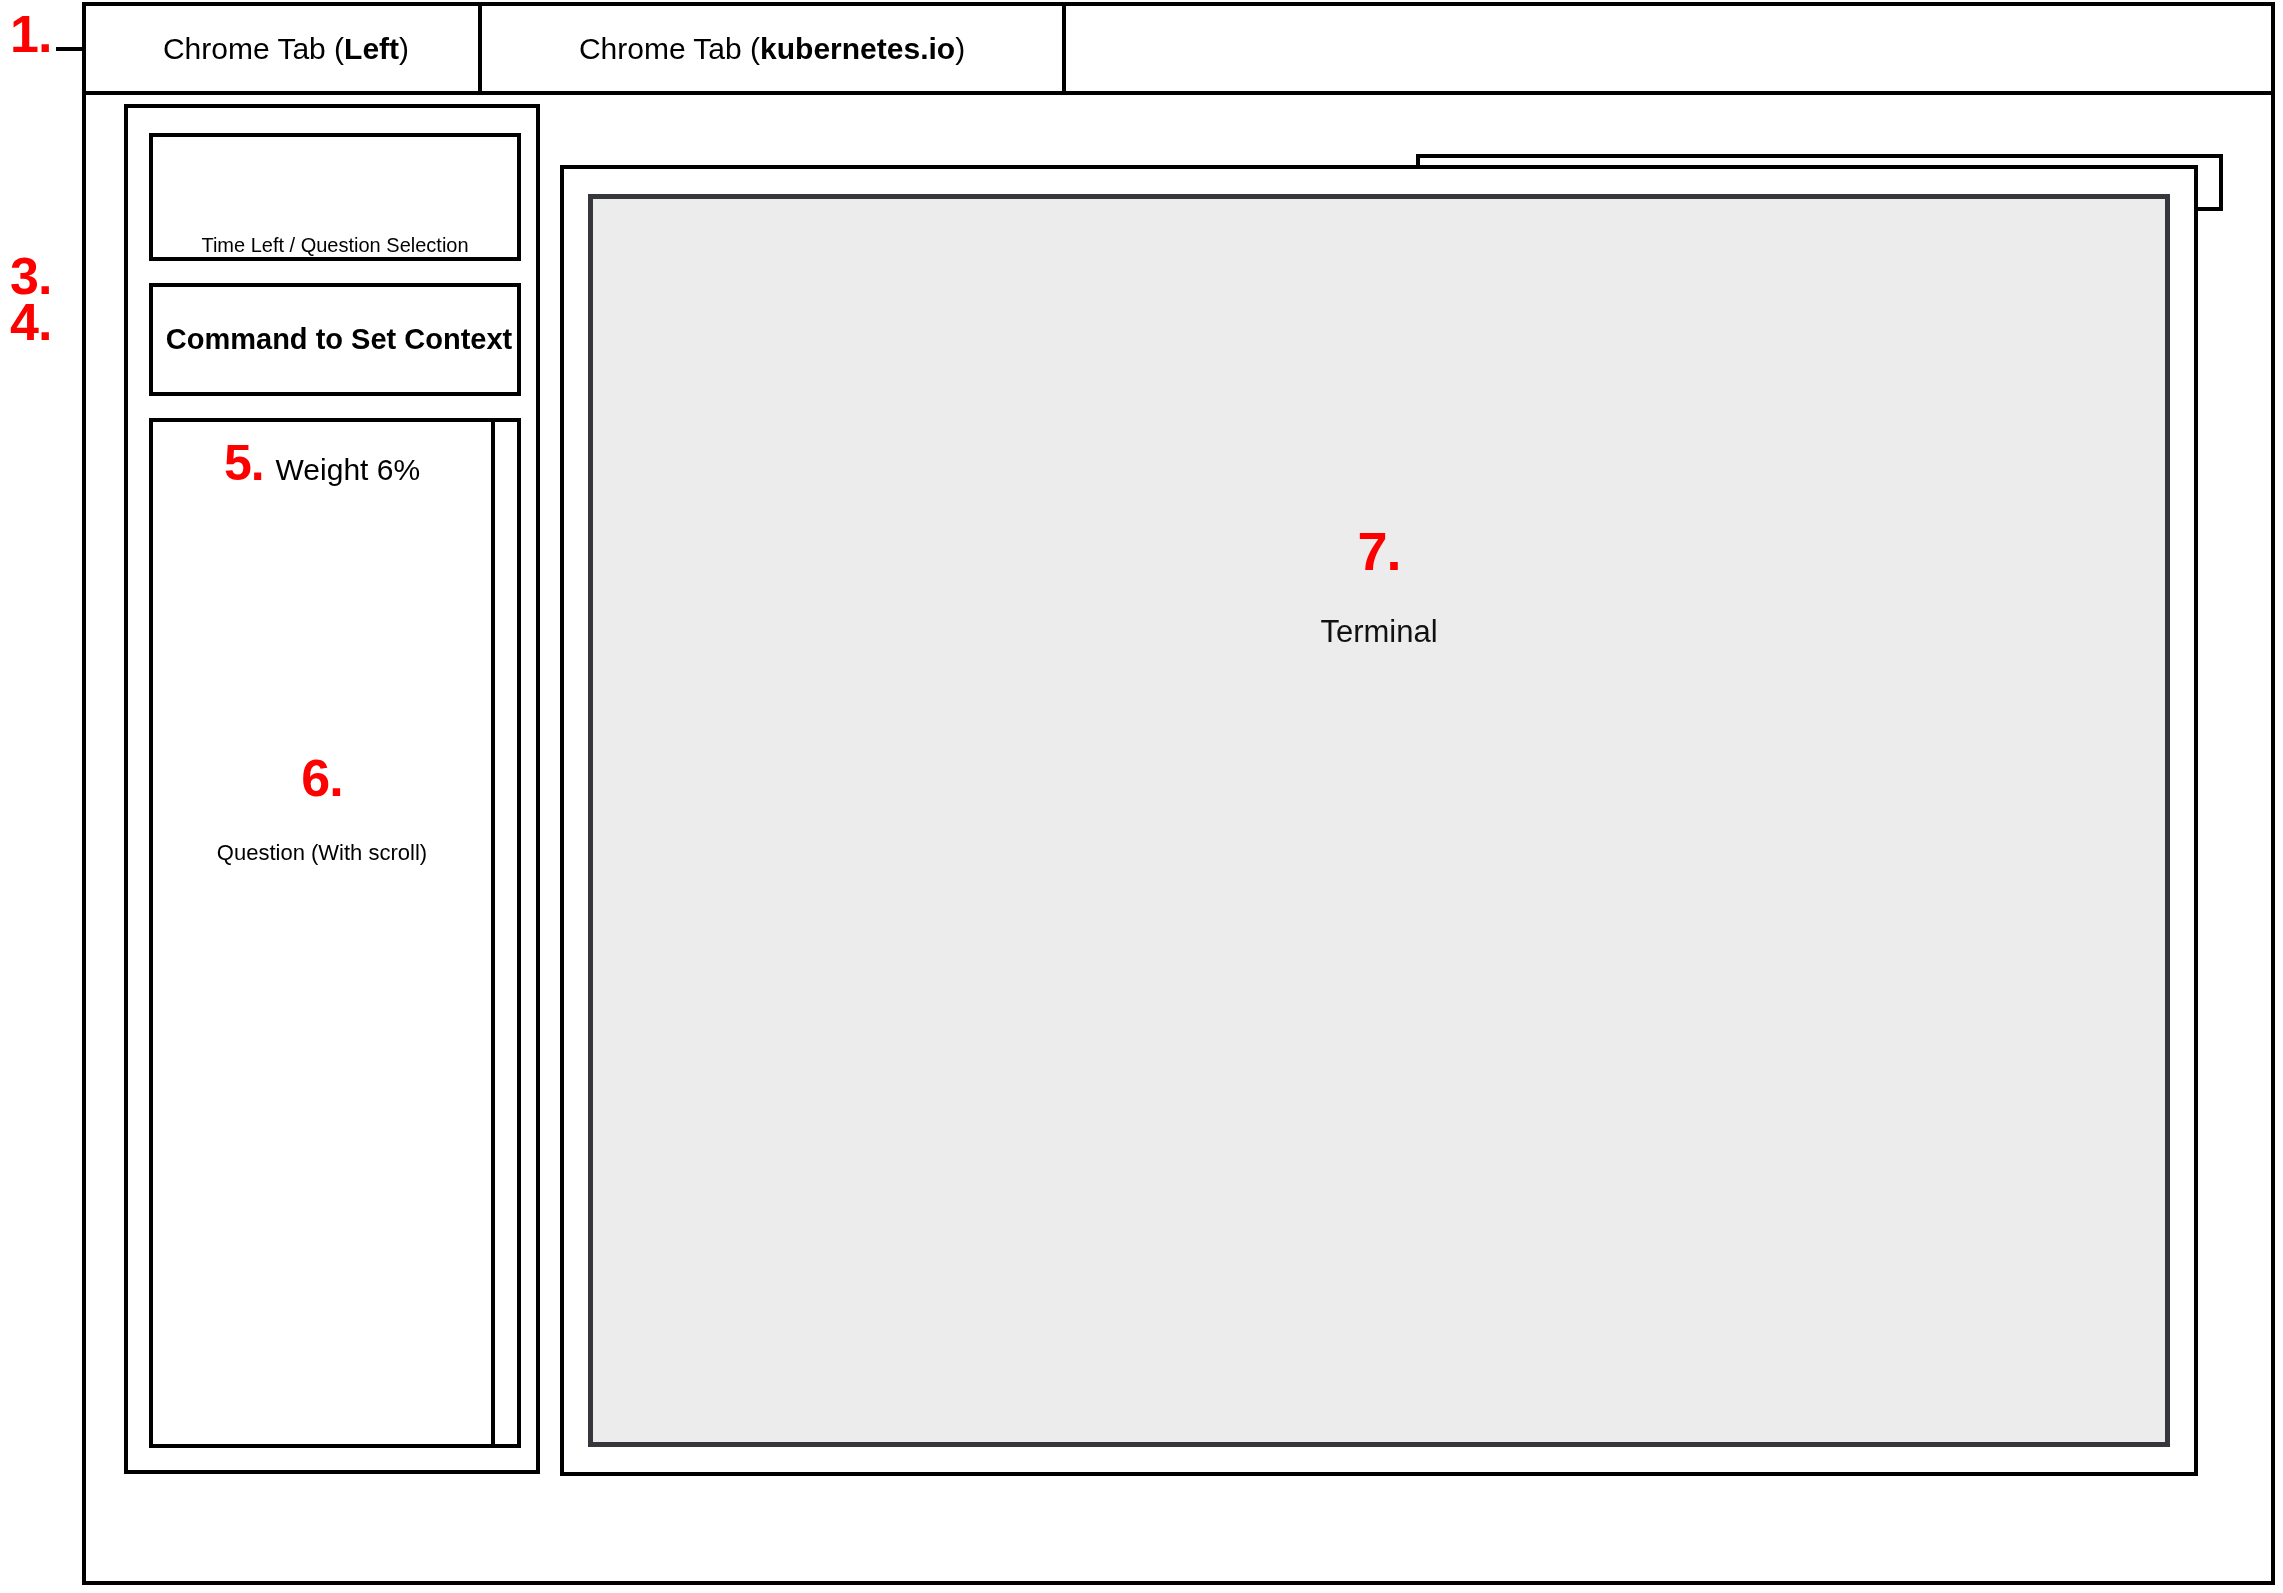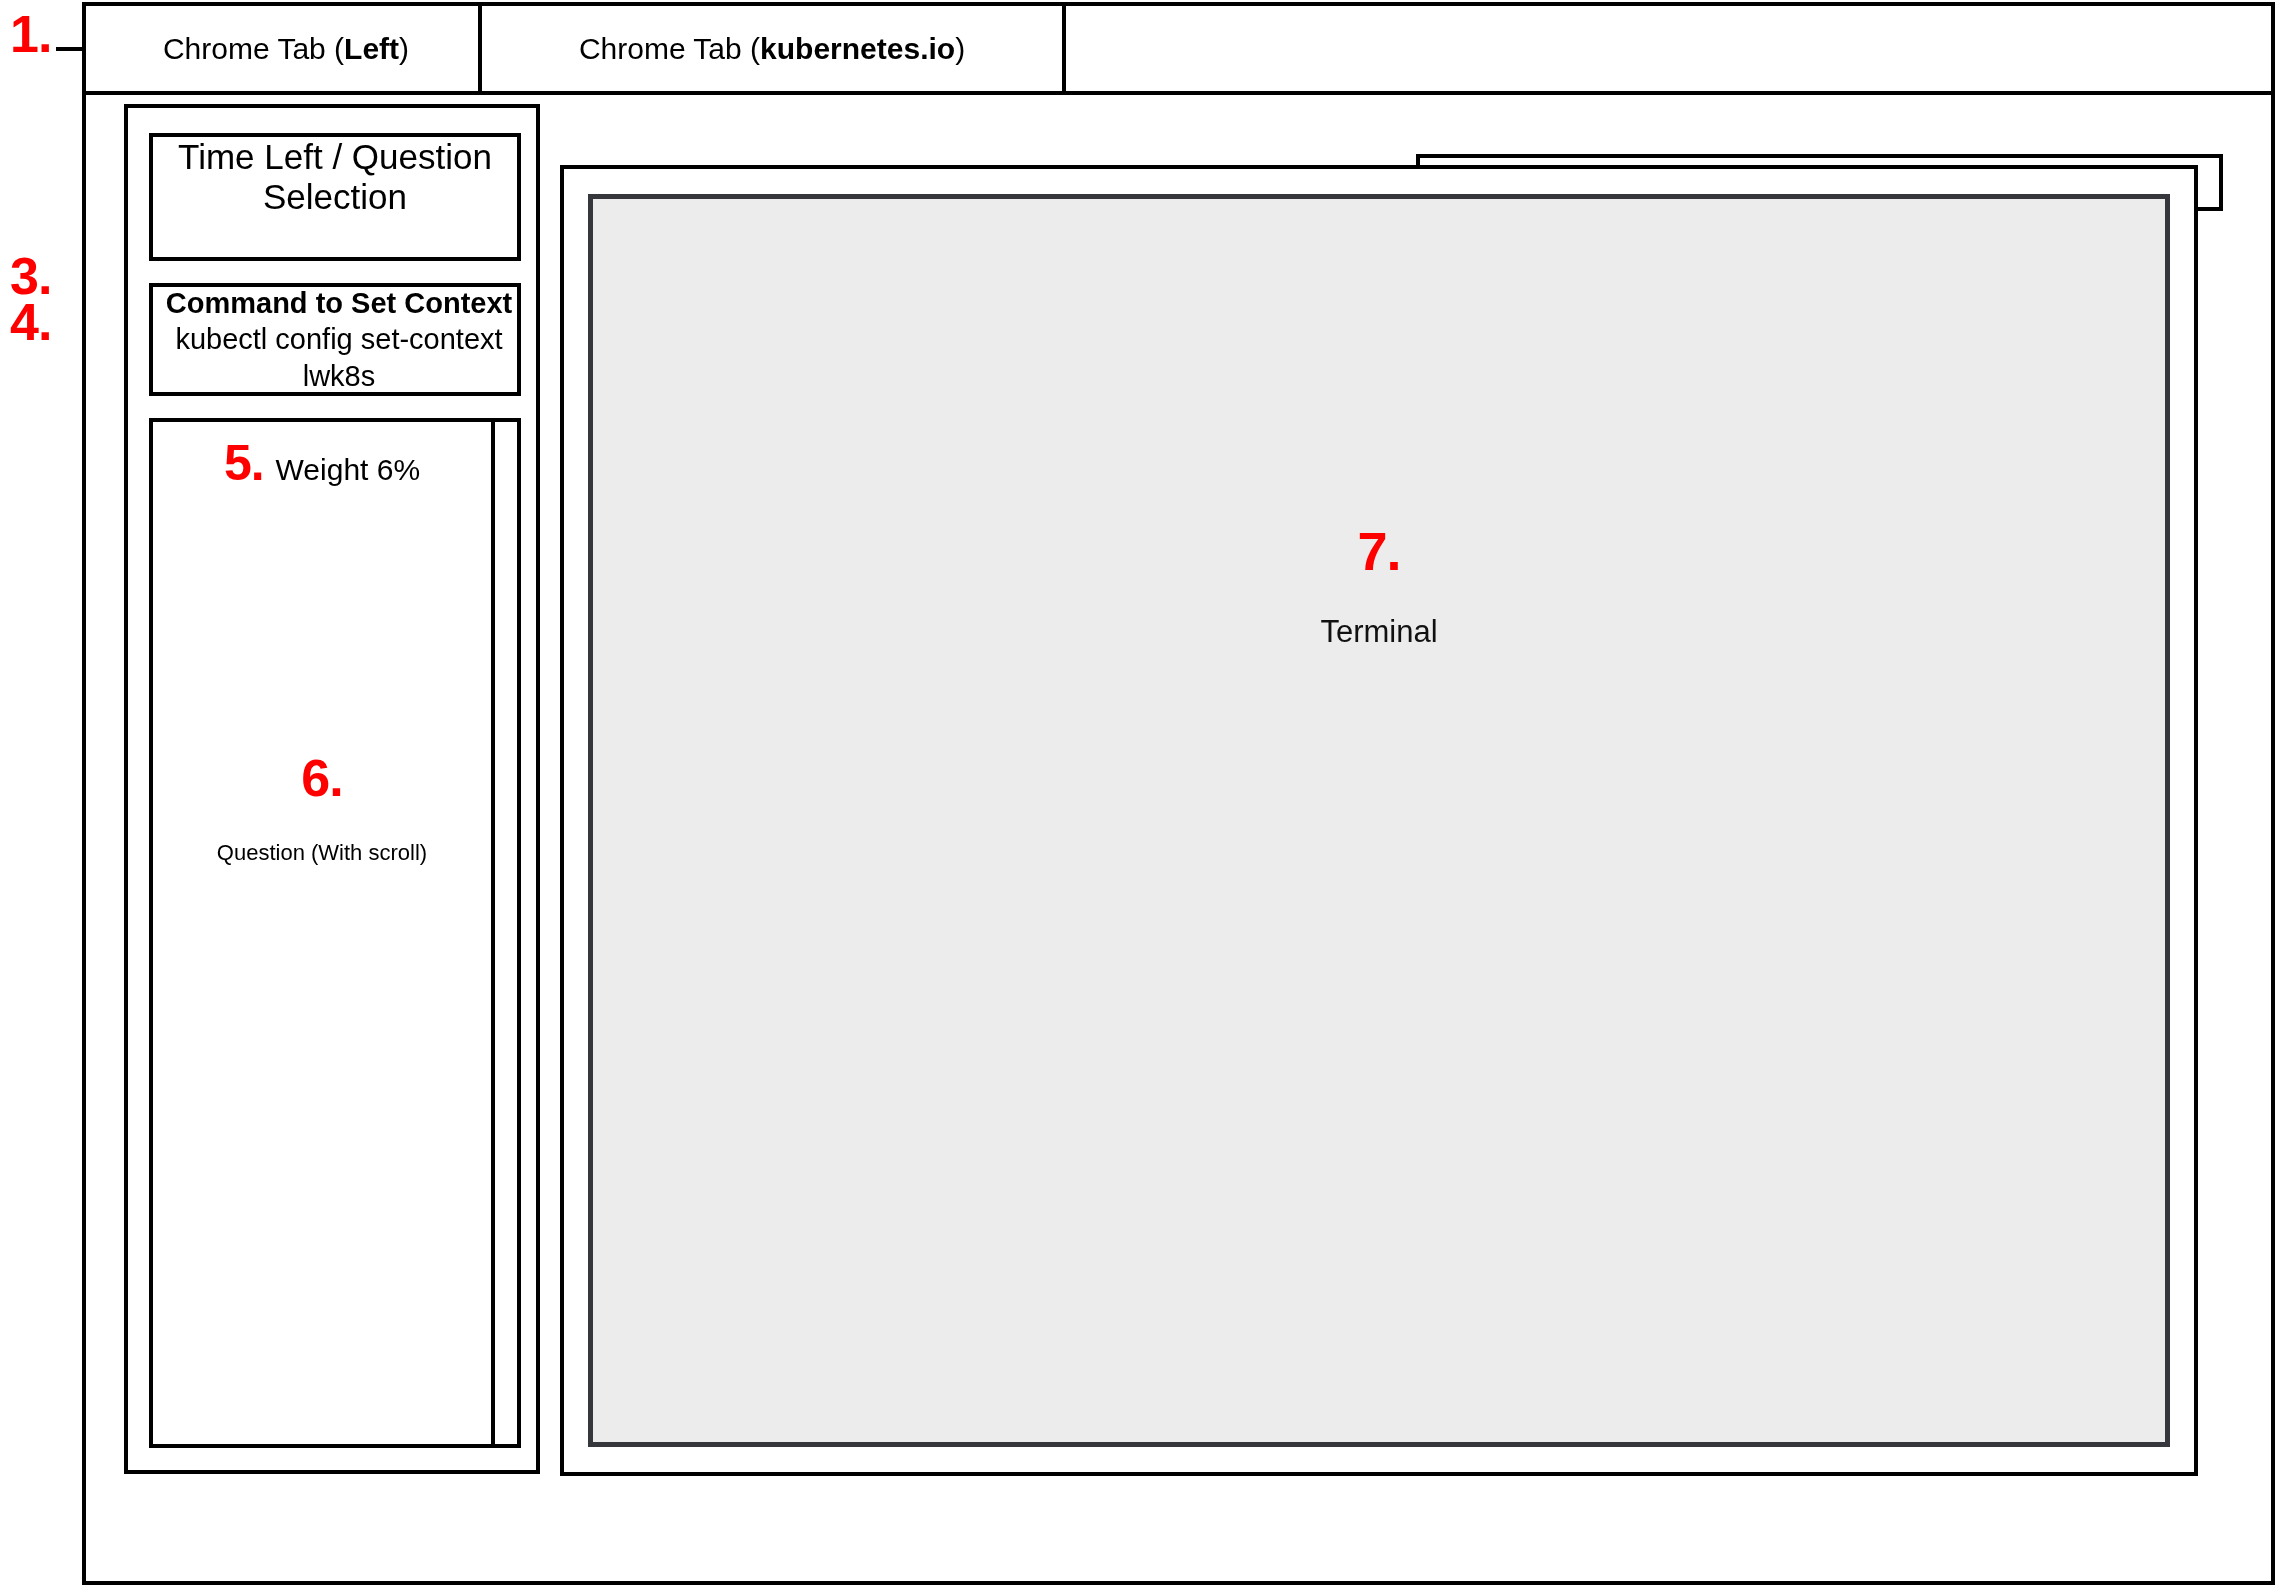--- a/index.html
+++ b/index.html
@@ -106,23 +106,23 @@
   }
   #timer-box {
     position: absolute;
     left: 21px;
     top: 25px;
     width: 372px;
     height: 128px;
     box-sizing: border-box;
     border: 4px solid #000000;
     display: flex;
-    align-items: flex-start;
-    justify-content: center;
-    font-size: 35px;
+    align-items: flex-end;
+    justify-content: center;
+    font-size: 20px;
     text-align: center;
   }
   #context-box {
     position: absolute;
     left: 21px;
     top: 175px;
     width: 372px;
     height: 113px;
     box-sizing: border-box;
     border: 4px solid #000000;
@@ -315,21 +315,20 @@
     </div>
 
     <div id="left-pane">
 
       <div id="timer-box">
         <span>Time Left / Question Selection</span>
       </div>
 
       <div id="context-box">
         <div id="context-title">Command to Set Context</div>
-        <div id="context-command">kubectl config set-context lwk8s</div>
       </div>
 
       <div id="question-box">
         <div id="question-content">
 
           <div id="weight-row">
             <span id="weight-callout">5.</span>
             <span id="weight-label">Weight 6%</span>
           </div>
 

